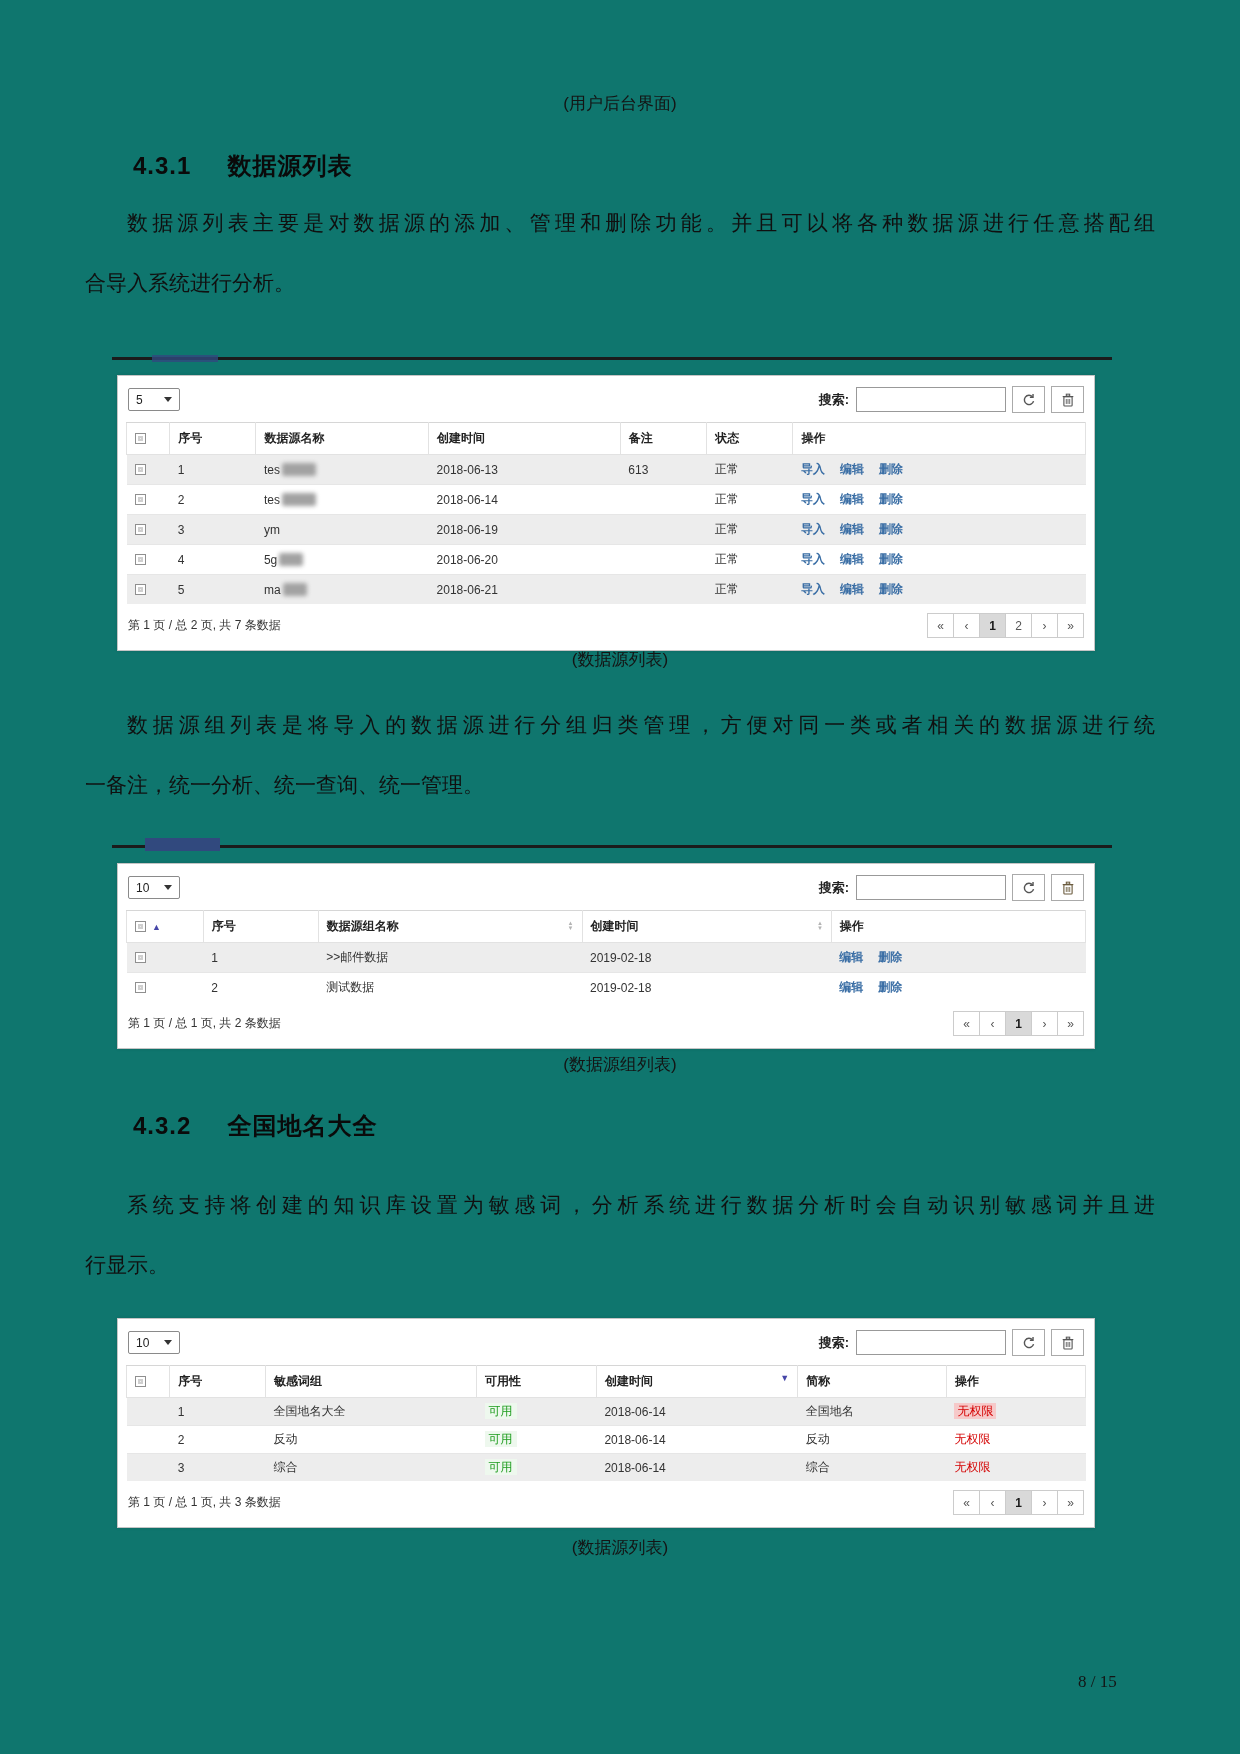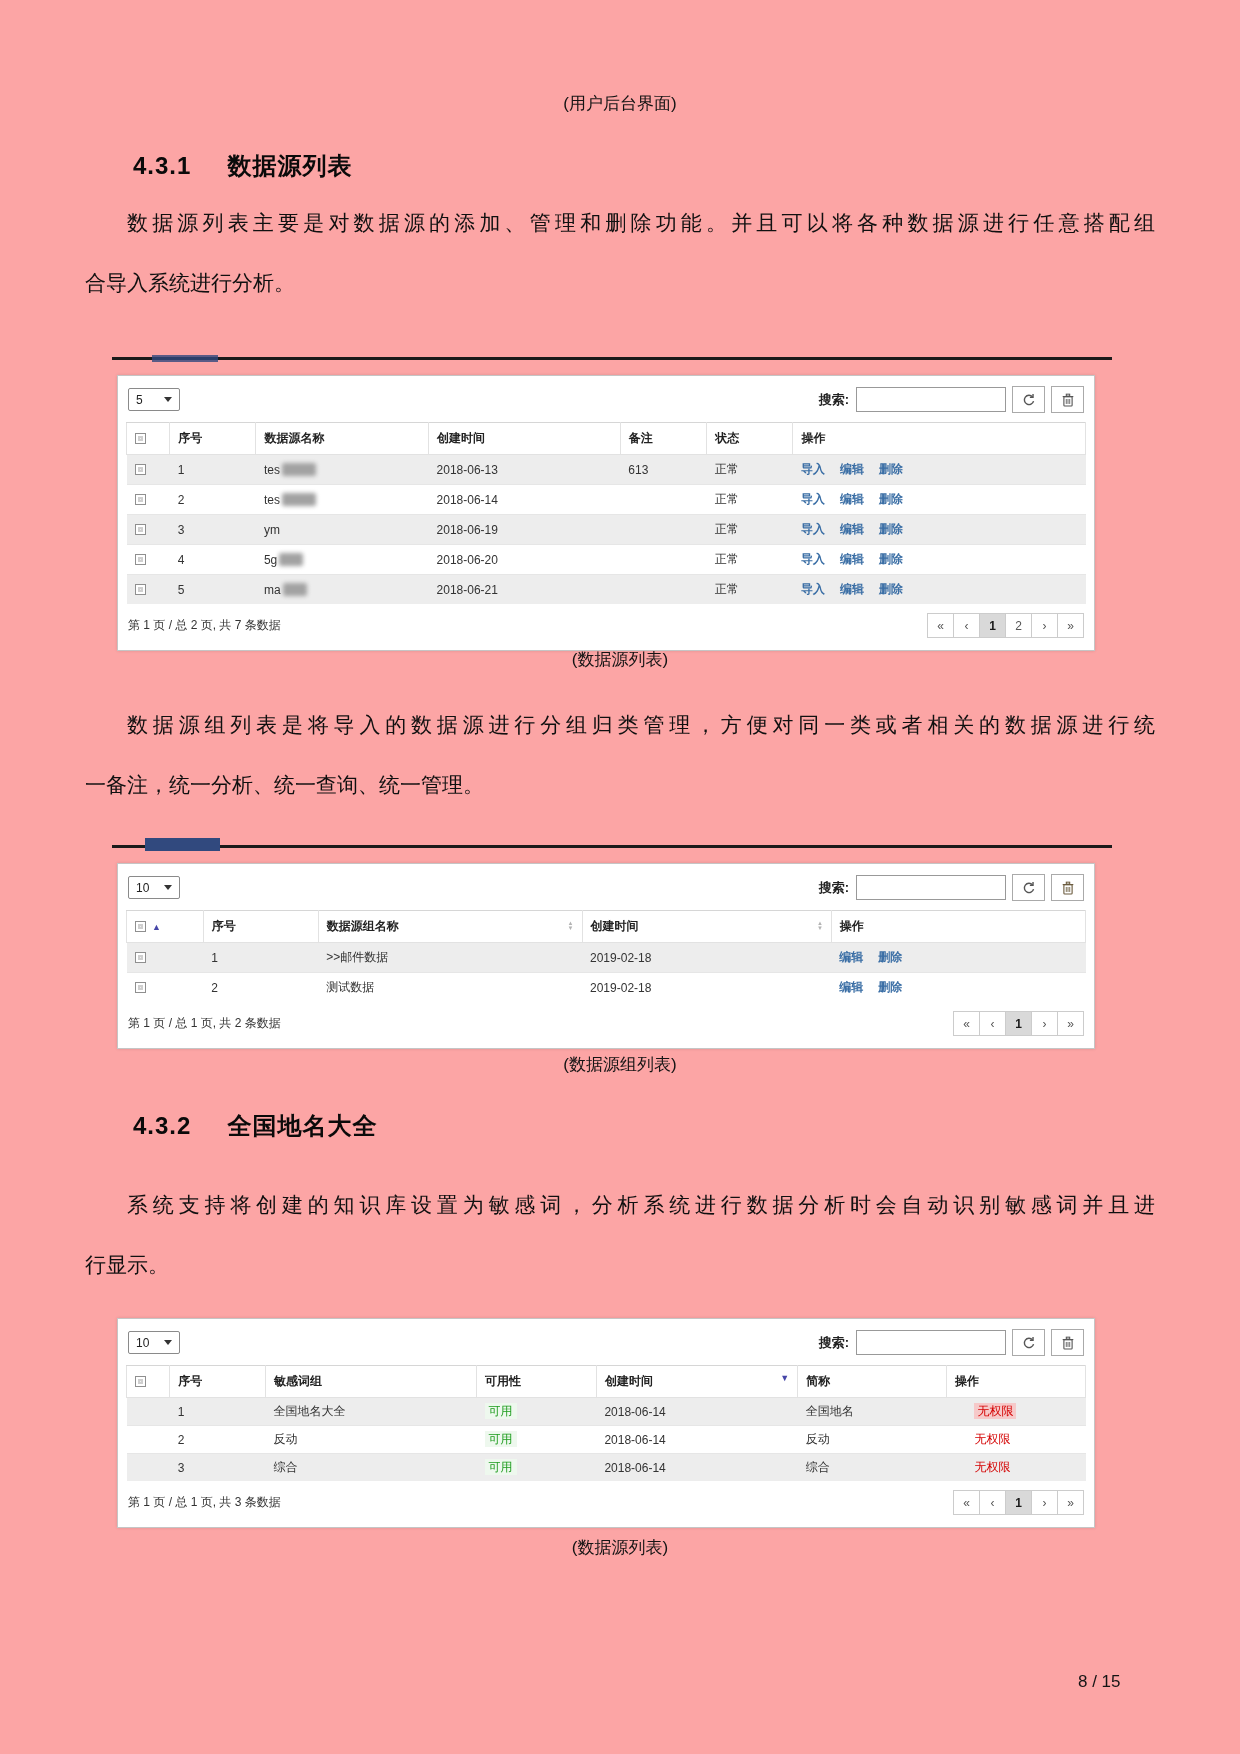--- a/index.html
+++ b/index.html
@@ -1,18 +1,18 @@
 <!DOCTYPE html>
 <html><head>
 <meta charset="utf-8">
 <style>
   * { margin:0; padding:0; box-sizing:border-box; }
   html,body { background:#fff; }
   body { font-family:"Liberation Sans", sans-serif; }
-  .page { position:relative; width:1240px; height:1754px; background:#fca5a5; overflow:hidden; }
+  .page { position:relative; width:1240px; height:1754px; background:#0f766e; overflow:hidden; }
 
   .caption { position:absolute; left:0; width:100%; text-align:center; font-size:17px; color:#141414; }
   #cap-top { top:92px; }
   #cap1 { top:648px; }
   #cap2 { top:1053px; }
   #cap3 { top:1536px; }
 
   .heading { position:absolute; left:133px; font-size:24px; font-weight:700; color:#0a0a0a; letter-spacing:1px; }
   #h431 { top:150px; }
   #h432 { top:1110px; }
@@ -54,29 +54,29 @@
 
   .cb { display:inline-block; width:11px; height:11px; border:1px solid #8f8f8f; background:#f2f2f2; vertical-align:-1px; box-shadow:inset 0 0 0 2px #fff, inset 0 0 0 4px #cfcfcf; }
   .sort-asc, .sort-desc { color:#4646a8; font-size:9px; margin-left:6px; vertical-align:1px; }
   .sort-both { display:inline-flex; flex-direction:column; font-size:6px; line-height:5px; color:#b3b3b3; margin-left:6px; vertical-align:middle; float:right; margin-top:3px; }
 
   .blur { display:inline-block; width:34px; height:13px; background:#a2a2a2; border-radius:2px; filter:blur(2px); vertical-align:-2px; margin-left:2px; }
   .blur.sm { width:24px; }
 
   .op { color:#3a6ea5; margin-right:15px; text-decoration:none; cursor:pointer;font-weight:bold; }
   .ok { color:#1f9d1f; background:#eef8ee; padding:1px 4px; }
-  .noperm { color:#d40000;margin-left:20px; }
+  .noperm { color:#d40000; }
   .noperm.hl { background:#f6c9c9; padding:1px 3px; }
 
   .tfoot { display:flex; justify-content:space-between; align-items:center; padding:9px 2px 4px 2px; font-size:12px; color:#333;gap:29px; }
   .pager { display:flex; }
   .pg { min-width:27px; height:25px; border:1px solid #ccc; background:#fff; display:flex; align-items:center; justify-content:center; margin-left:-1px; font-size:12px; color:#555; cursor:pointer; }
   .pg.active { background:#d9d9d9; color:#1a1a1a; font-weight:700; }
 
-  .pagenum { position:absolute; top:1672px; left:1078px; font-size:17px; color:#141414; }
+  .pagenum { position:absolute; top:1672px; left:1078px; font-size:17px; color:#141414;font-family:Liberation Serif, serif; }
 
   svg { display:block; }
 </style>
 </head>
 <body>
 
 <div class="page">
 
   <div class="caption" id="cap-top">(用户后台界面)</div>
 

